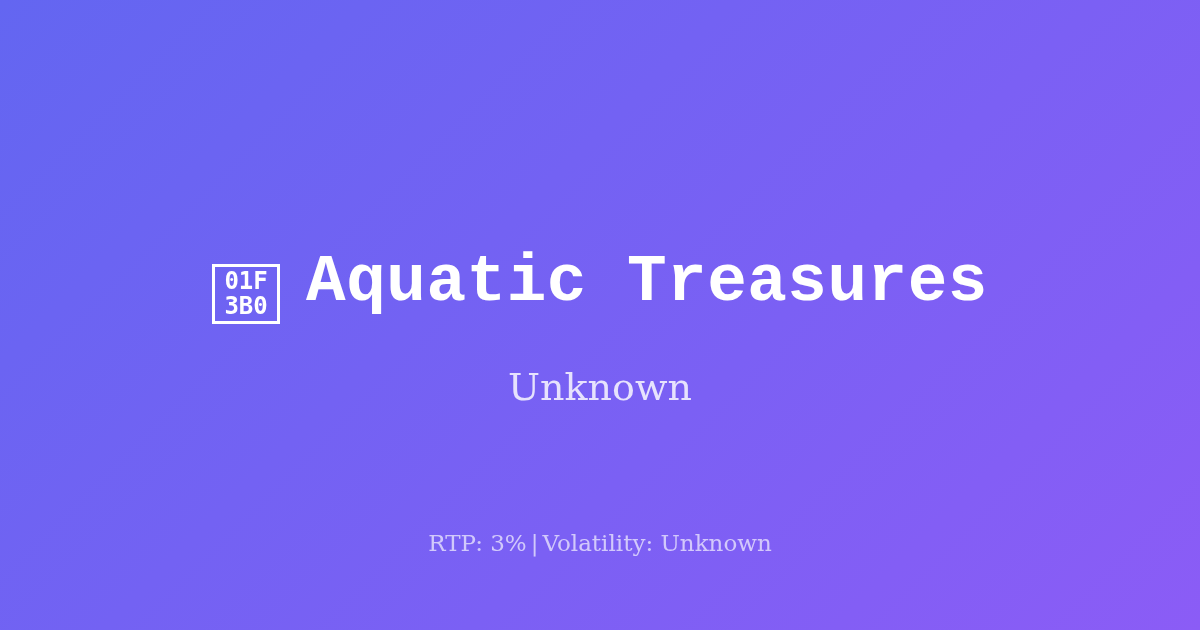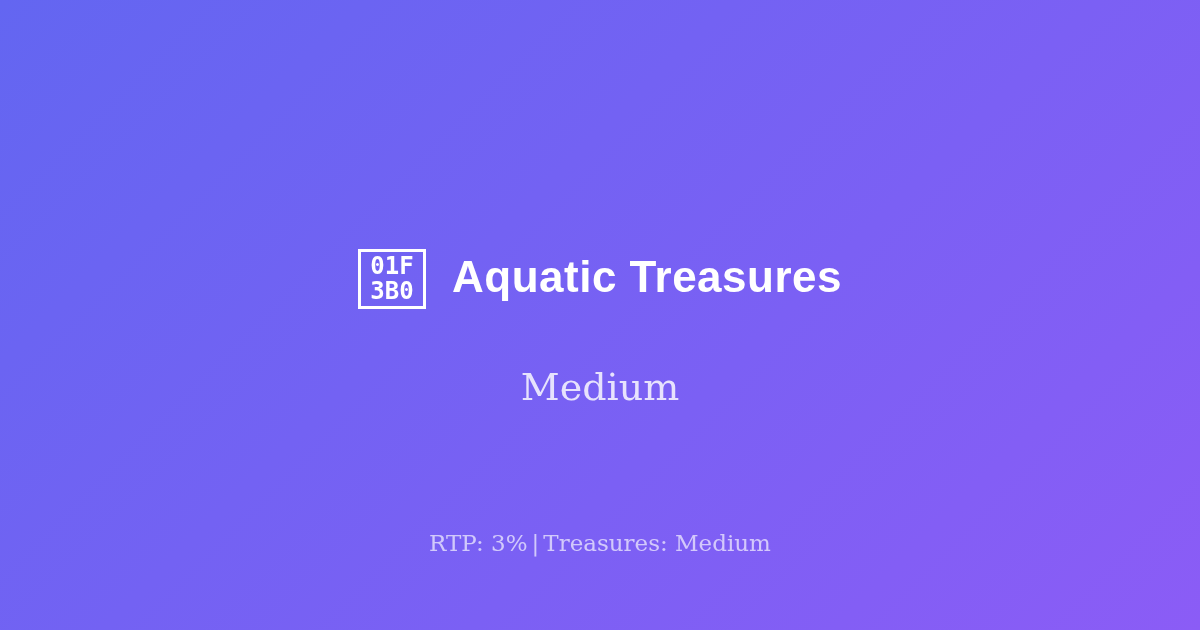--- a/index.html
+++ b/index.html
@@ -31,21 +31,21 @@
 
   
   .title-row {
     position: absolute;
     left: 0;
     right: 0;
     top: 232px;
     height: 90px;
     display: flex;
     flex-direction: row;
-    align-items: center;
+    align-items: flex-end;
     justify-content: center;
     gap: 26px;
     white-space: nowrap;
   }
 
   
   .tofu {
     box-sizing: border-box;
     width: 68px;
     height: 60px;
@@ -63,22 +63,22 @@
   .tofu-line {
     font-family: "DejaVu Sans Mono", "Liberation Mono", monospace;
     font-size: 24px;
     line-height: 25px;
     font-weight: 700;
     color: #FFFFFF;
     letter-spacing: 0px;
   }
 
   .title-text {
-    font-family: Liberation Sans, sans-serif;
-    font-size: 44px;
+    font-family: Liberation Mono, monospace;
+    font-size: 66px;
     line-height: 78px;
     font-weight: 700;
     color: #FFFFFF;
     letter-spacing: 0.5px;
   }
 
   
   .subtitle {
     position: absolute;
     left: 0;
@@ -120,19 +120,19 @@
 
     <span class="tofu">
       <span class="tofu-line">01F</span>
       <span class="tofu-line">3B0</span>
     </span>
 
     <span class="title-text">Aquatic Treasures</span>
 
   </div>
 
-  <div class="subtitle">Medium</div>
+  <div class="subtitle">Unknown</div>
 
   <div class="meta">
-    <span>RTP: 3%</span><span class="sep">|</span><span>Treasures: Medium</span>
+    <span>RTP: 3%</span><span class="sep">|</span><span>Volatility: Unknown</span>
   </div>
 
 </div>
 
 </body></html>

